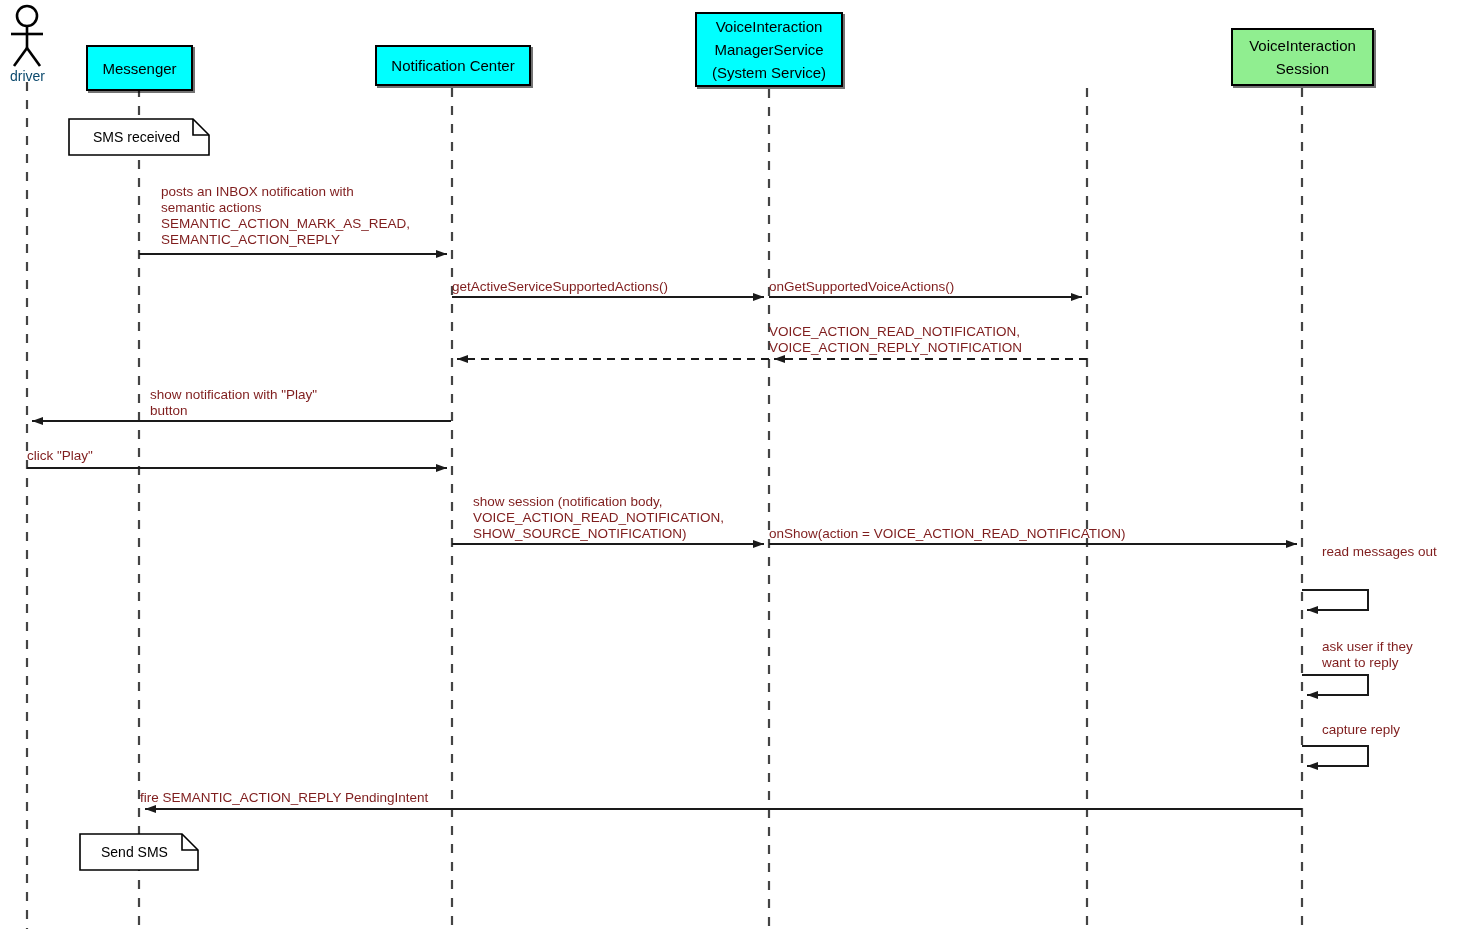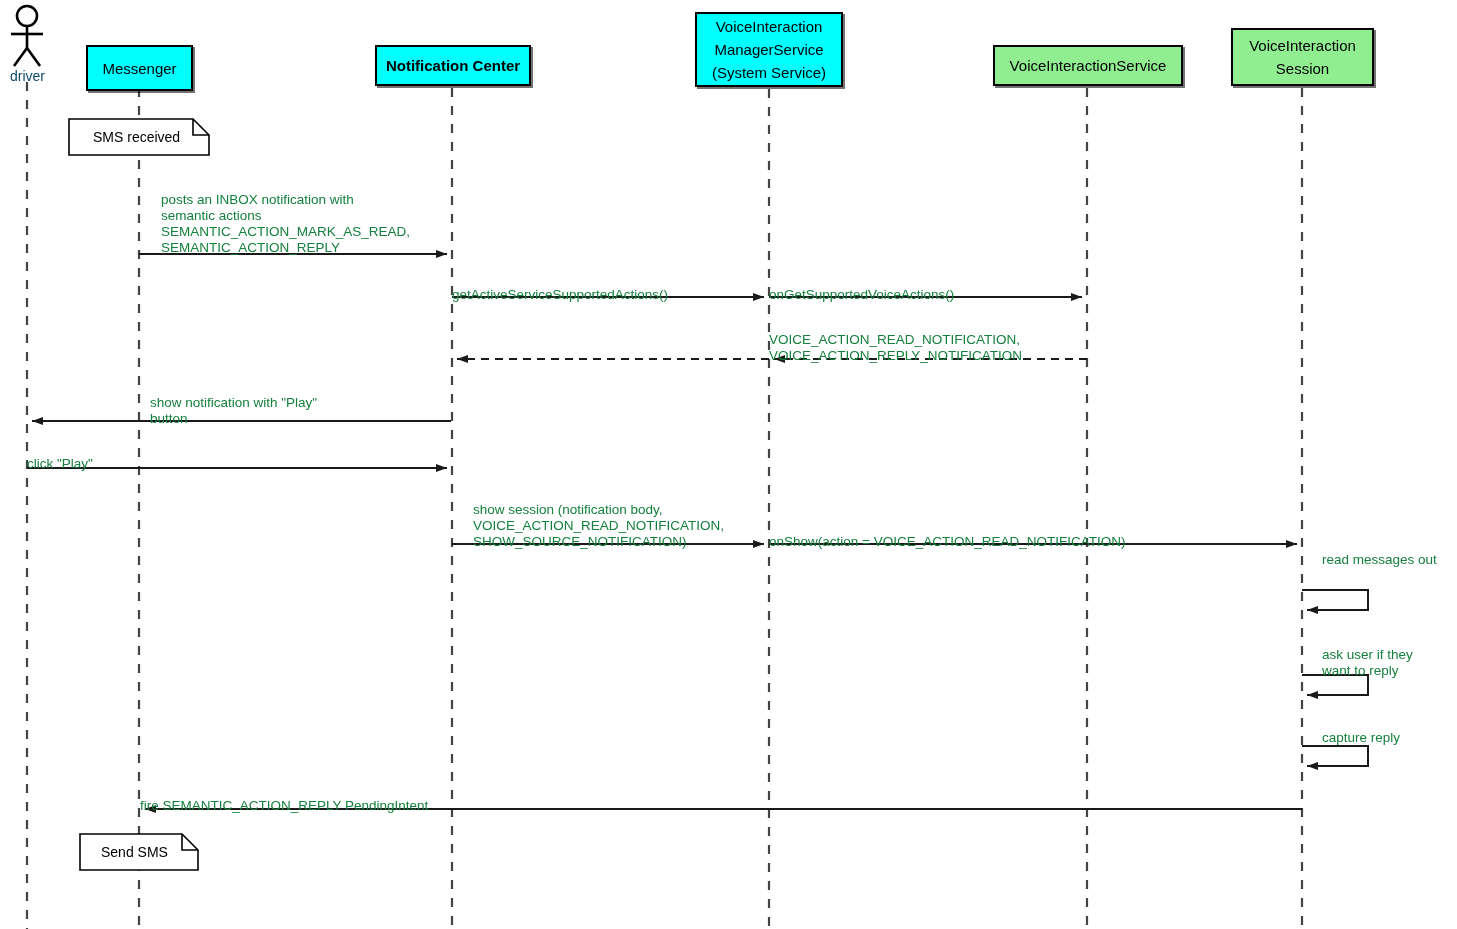--- a/index.html
+++ b/index.html
@@ -42,23 +42,22 @@
   .note-label {
     position: absolute;
     font-size: 14px;
     line-height: 16px;
     white-space: nowrap;
   }
   .msg-label {
     position: absolute;
     font-size: 13.5px;
     line-height: 16px;
-    color: #15803d;
+    color: #7f1d1d;
     white-space: pre-line;
-    margin-top: 8px;
   }
   .msg-label.center {
     text-align: left;
   }
   .actor-label {
     position: absolute;
     font-size: 14px;
     line-height: 16px;
     text-align: center;
     color: #0c4a6e;
@@ -131,27 +130,26 @@
       <path d="M1302,590 L1368,590 L1368,610 L1307,610" marker-end="url(#arrowFullLeft)"></path>
       <path d="M1302,675 L1368,675 L1368,695 L1307,695" marker-end="url(#arrowFullLeft)"></path>
       <path d="M1302,746 L1368,746 L1368,766 L1307,766" marker-end="url(#arrowFullLeft)"></path>
     </g>
   </svg>
 
   <div class="actor-label" style="left:0px; top:68px; width:55px;">driver</div>
 
   <div class="participant-box" style="left:86px; top:45px; width:107px; height:46px; background:#00FFFF;">Messenger</div>
 
-  <div class="participant-box" style="left:375px; top:45px; width:156px; height:41px; background:#00FFFF;font-weight:bold;">Notification Center</div>
+  <div class="participant-box" style="left:375px; top:45px; width:156px; height:41px; background:#00FFFF;">Notification Center</div>
 
   <div class="participant-box" style="left:695px; top:12px; width:148px; height:75px; background:#00FFFF;">VoiceInteraction
 ManagerService
 (System Service)</div>
 
-  <div class="participant-box" style="left:993px; top:45px; width:190px; height:41px; background:#90EE90;">VoiceInteractionService</div>
 
   <div class="participant-box" style="left:1231px; top:28px; width:143px; height:58px; background:#90EE90;">VoiceInteraction
 Session</div>
 
   <div class="note-label" style="left:93px; top:129px;">SMS received</div>
 
   <div class="note-label" style="left:101px; top:844px;">Send SMS</div>
 
   <div class="msg-label" style="left:161px; top:184px;">posts an INBOX notification with
 semantic actions

